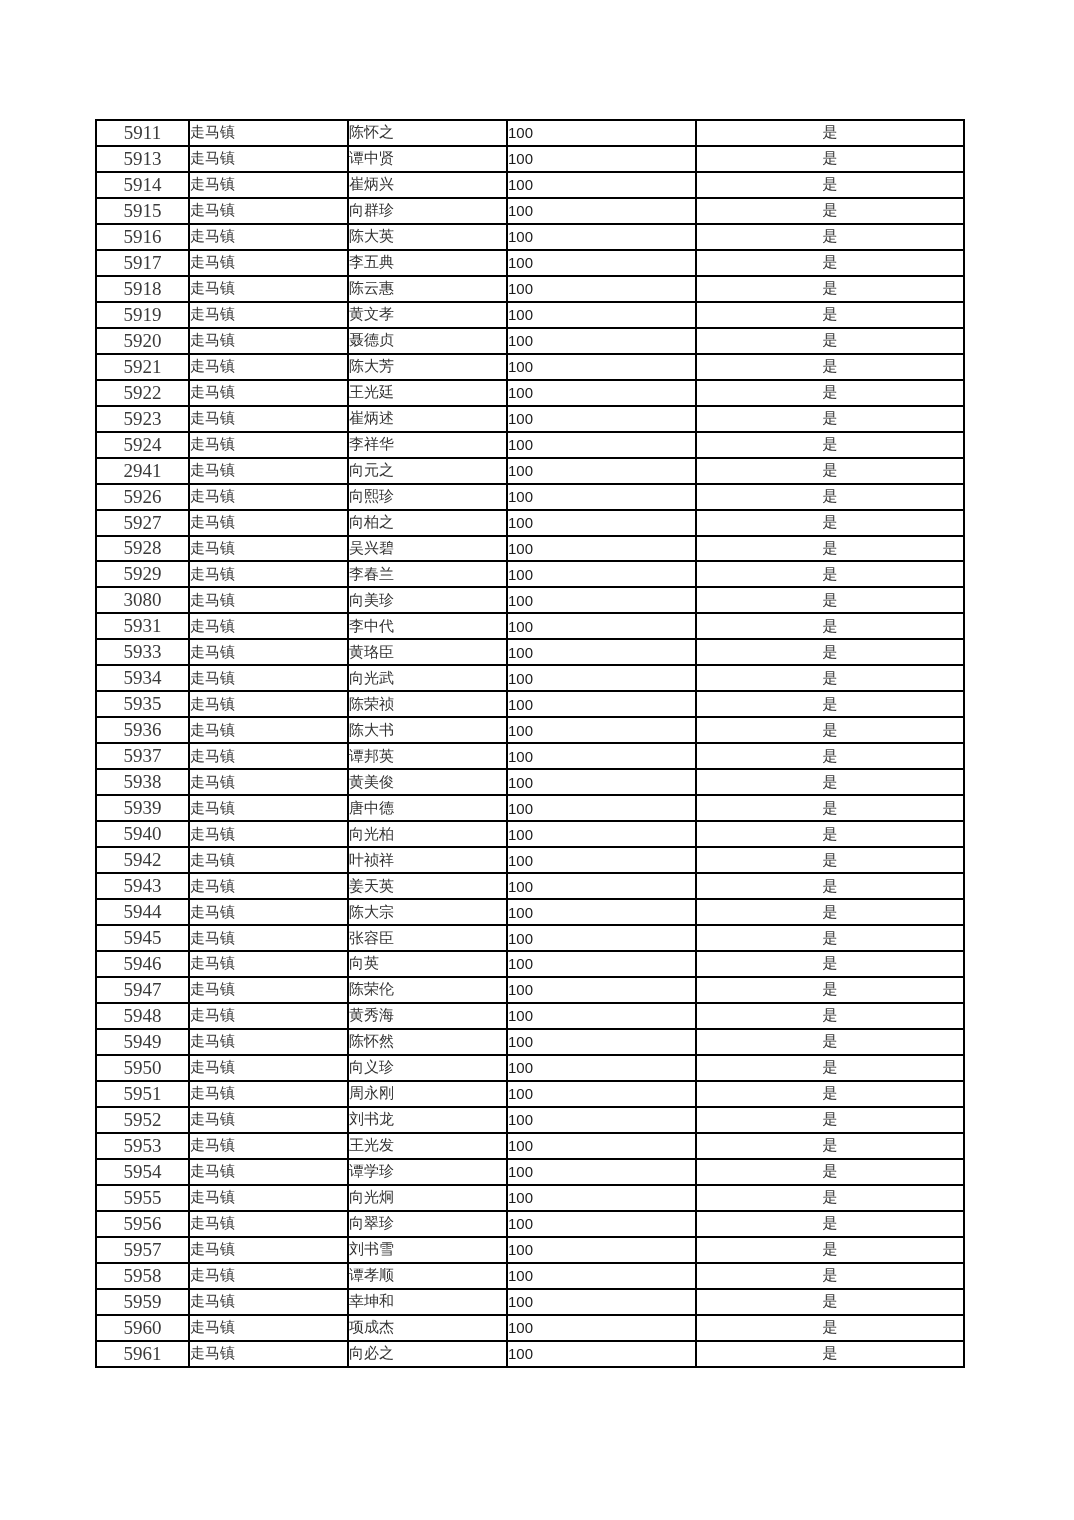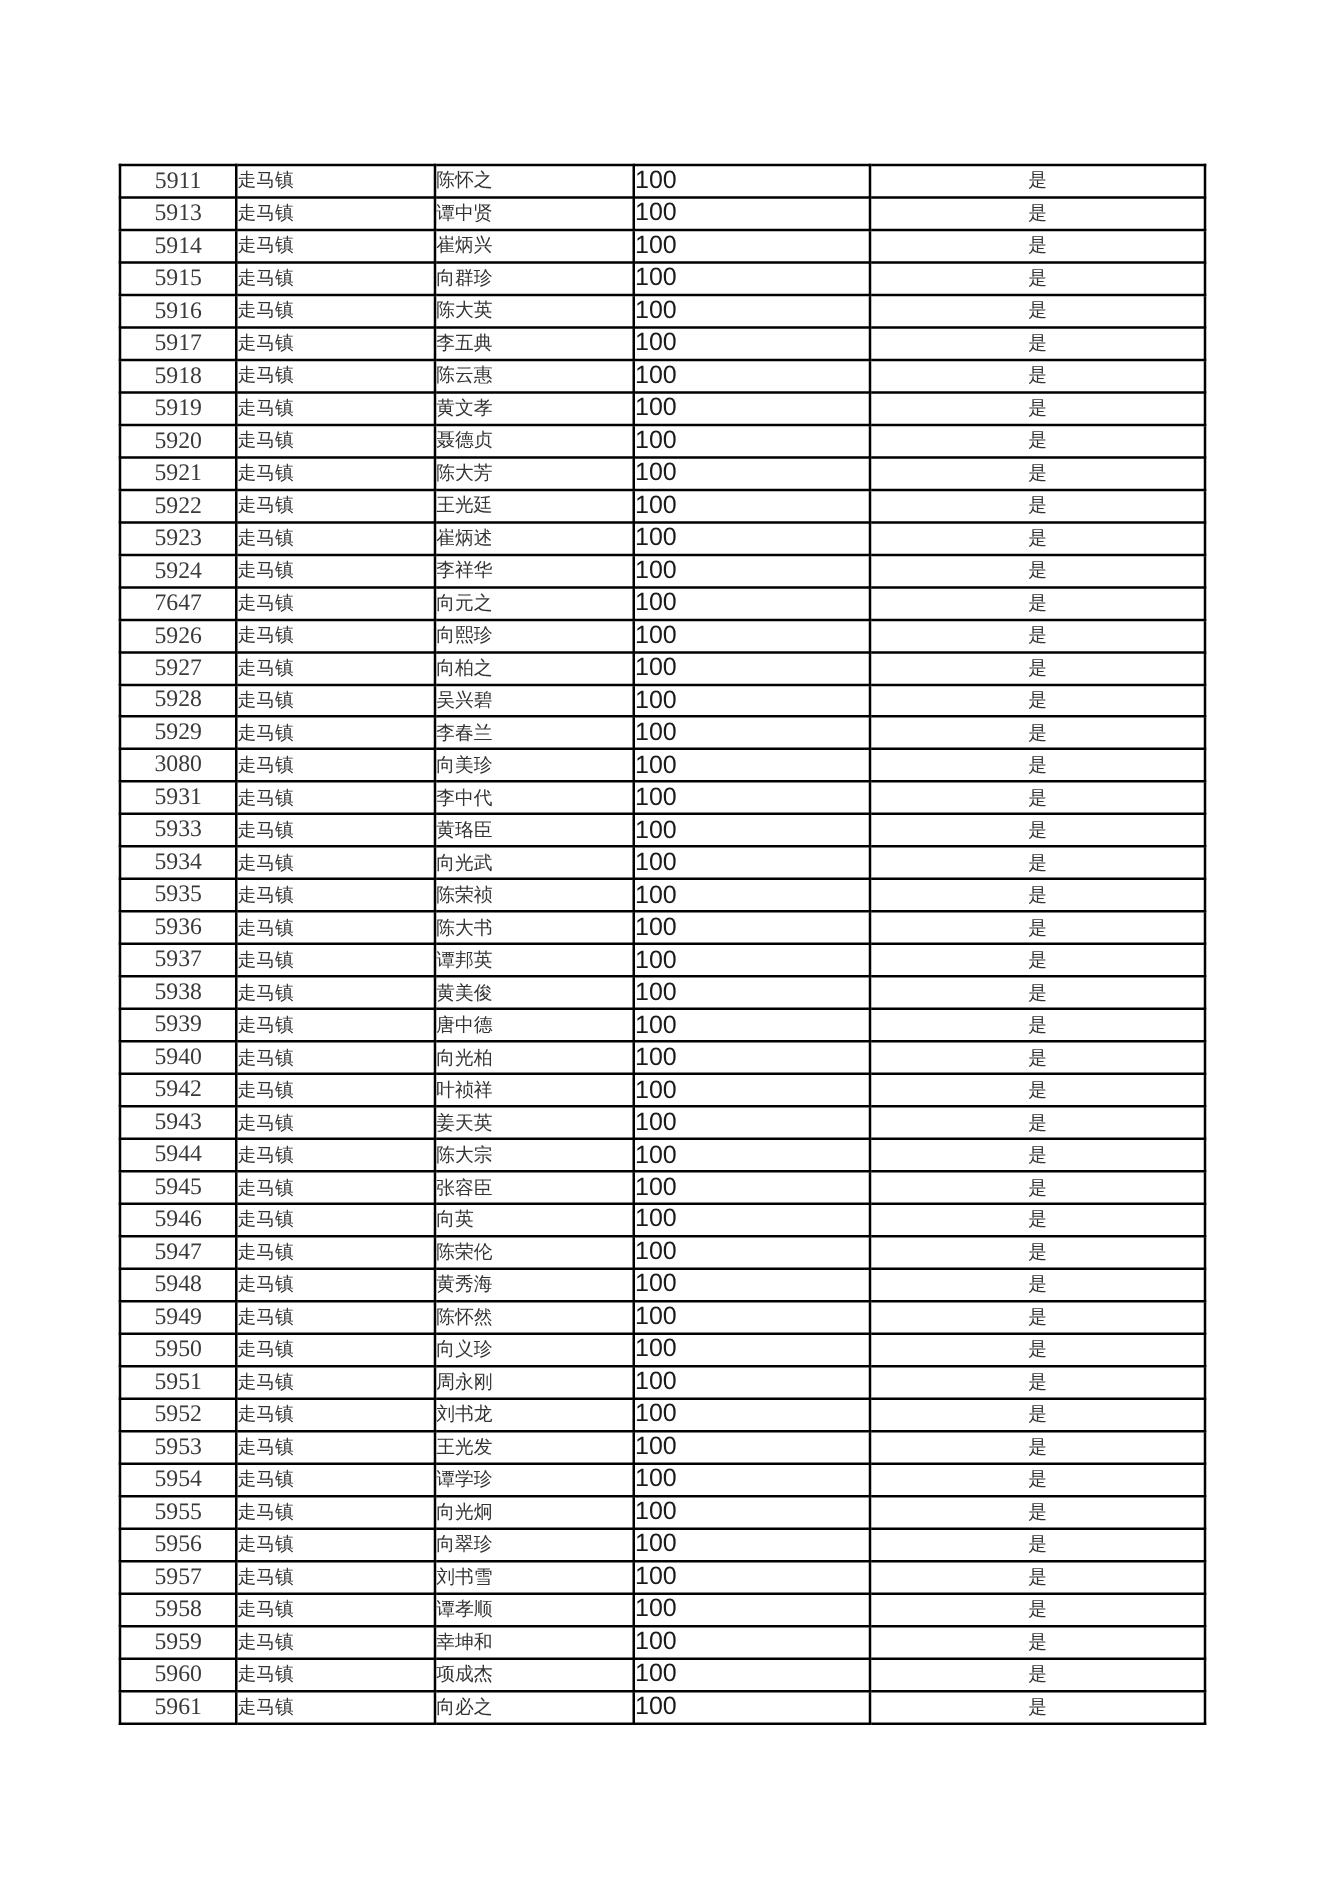--- a/index.html
+++ b/index.html
@@ -10,21 +10,21 @@
   .page {
     position: relative;
     width: 1074px;
     height: 1520px;
     background: #ffffff;
     overflow: hidden;
   }
   table.data-table {
     position: absolute;
     left: 95px;
-    top: 131px;
+    top: 119px;
     width: 868px;
     height: 1249px;
     border-collapse: collapse;
     table-layout: fixed;
   }
   table.data-table td {
     border: 2px solid #000000;
     padding: 0;
     overflow: hidden;
     white-space: nowrap;
@@ -40,21 +40,21 @@
     text-align: left;
     padding-left: 7px;
     font-family: "Liberation Serif", "DejaVu Serif", serif;
     font-size: 15px;
     color: #333333;
   }
   td.c-score {
     text-align: left;
     padding-left: 4px;
     font-family: "Liberation Sans", "DejaVu Sans", sans-serif;
-    font-size: 20px;
+    font-size: 15px;
     color: #1a1a1a;
   }
   td.c-flag {
     text-align: center;
     font-family: "Liberation Serif", "DejaVu Serif", serif;
     font-size: 15px;
     color: #333333;
   }
 </style>
 </head>
@@ -170,21 +170,21 @@
 
         <tr>
           <td class="c-id">5924</td>
           <td class="c-town">走马镇</td>
           <td class="c-name">李祥华</td>
           <td class="c-score">100</td>
           <td class="c-flag">是</td>
         </tr>
 
         <tr>
-          <td class="c-id">7647</td>
+          <td class="c-id">2941</td>
           <td class="c-town">走马镇</td>
           <td class="c-name">向元之</td>
           <td class="c-score">100</td>
           <td class="c-flag">是</td>
         </tr>
 
         <tr>
           <td class="c-id">5926</td>
           <td class="c-town">走马镇</td>
           <td class="c-name">向熙珍</td>

